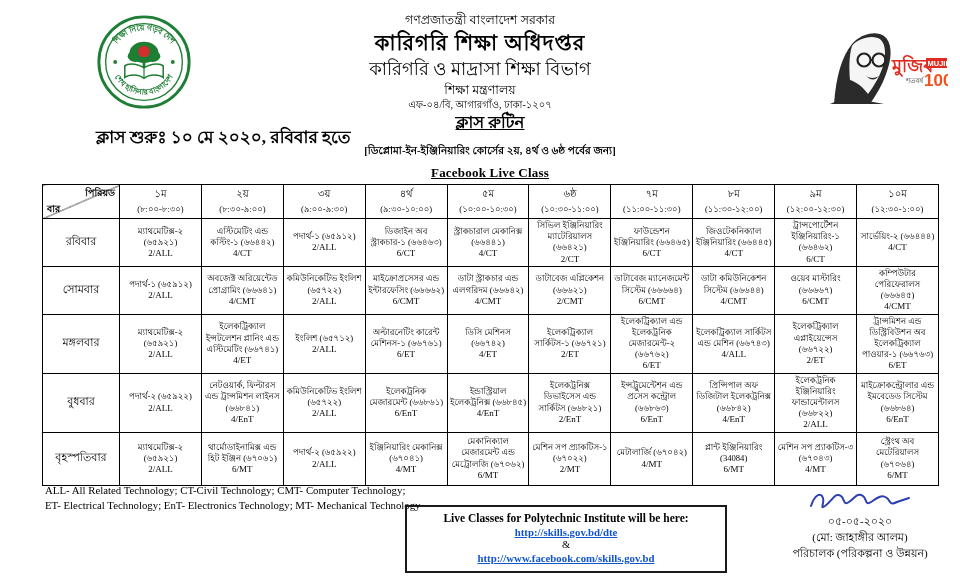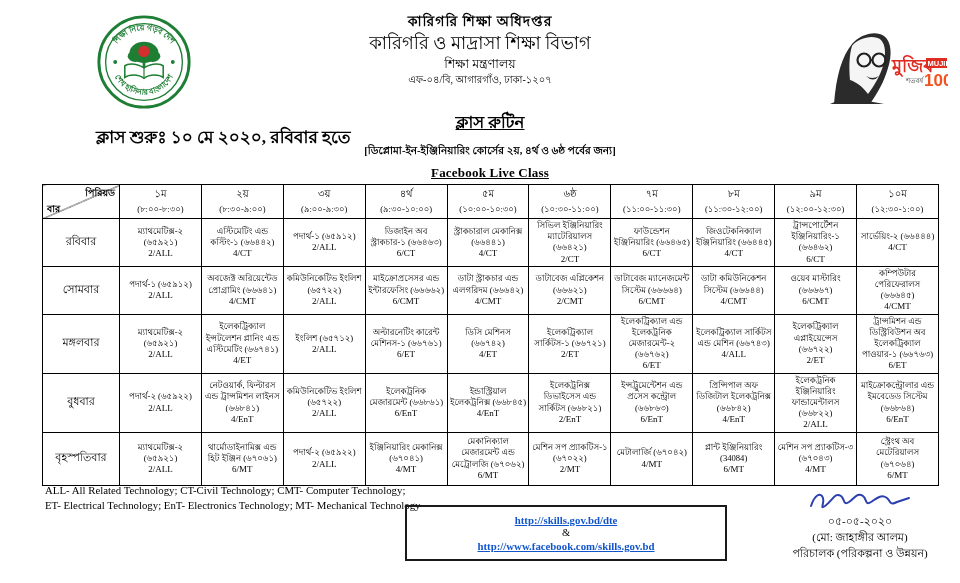--- a/index.html
+++ b/index.html
@@ -4,21 +4,21 @@
 <style>
   * { margin:0; padding:0; box-sizing:border-box; }
   html,body { width:960px; height:583px; background:#fff; overflow:hidden; }
   body { font-family:"Liberation Serif", serif; color:#000; position:relative; }
 
   .page { position:absolute; inset:0; width:960px; height:583px; background:#fff; }
 
   
   .letterhead { position:absolute; top:12px; left:0; right:0; text-align:center; line-height:1.32; }
   .lh-line1 { font-size:12.5px; }
-  .lh-line2 { font-size:14px; font-weight:bold; letter-spacing:1px; margin-top:1px; }
+  .lh-line2 { font-size:21px; font-weight:bold; letter-spacing:1px; margin-top:1px; }
   .lh-line3 { font-size:18px; margin-top:1px; }
   .lh-line4 { font-size:12.5px; }
   .lh-line5 { font-size:10px; }
 
   
   .dte-logo { position:absolute; left:96px; top:14px; width:96px; height:96px; }
   .mujib-logo { position:absolute; left:826px; top:26px; width:122px; height:80px; }
 
   
   .start-note { position:absolute; left:96px; top:124px; width:260px; font-size:17px; font-weight:bold; }
@@ -99,20 +99,21 @@
       <path d="M4 78 Q20 70 34 74 Q48 76 58 78 Z" fill="#2b2b2b"></path>
       <text x="66" y="46" font-size="18" font-weight="bold" fill="#e02b20" font-family="'Liberation Serif',serif">মুজিব</text>
       <rect x="100" y="32" width="21" height="10" fill="#e02b20"></rect>
       <text x="101.5" y="40" font-size="7.5" font-weight="bold" fill="#fff" font-family="'Liberation Sans',sans-serif">MUJIB</text>
       <text x="80" y="57" font-size="7" fill="#333" font-family="'Liberation Serif',serif">শতবর্ষ</text>
       <text x="98" y="60" font-size="17" font-weight="bold" fill="#f4511e" font-family="'Liberation Sans',sans-serif">100</text>
     </svg>
   </div>
 
   <div class="letterhead">
+    <div class="lh-line1">গণপ্রজাতন্ত্রী বাংলাদেশ সরকার</div>
     <div class="lh-line2">কারিগরি শিক্ষা অধিদপ্তর</div>
     <div class="lh-line3">কারিগরি ও মাদ্রাসা শিক্ষা বিভাগ</div>
     <div class="lh-line4">শিক্ষা মন্ত্রণালয়</div>
     <div class="lh-line5">এফ-০৪/বি, আগারগাঁও, ঢাকা-১২০৭</div>
   </div>
 
   <div class="start-note">ক্লাস শুরুঃ ১০ মে ২০২০, রবিবার হতে</div>
   <div class="title-block">
     <div class="routine-title">ক্লাস রুটিন</div>
     <div class="routine-sub">[ডিপ্লোমা-ইন-ইঞ্জিনিয়ারিং কোর্সের ২য়, ৪র্থ ও ৬ষ্ঠ পর্বের জন্য]</div>
@@ -399,20 +400,21 @@
         </tr>
       </tbody>
   </table>
 
   <div class="legend">
     <div>ALL- All Related Technology; CT-Civil Technology; CMT- Computer Technology;</div>
     <div>ET- Electrical Technology; EnT- Electronics Technology; MT- Mechanical Technology</div>
   </div>
 
   <div class="live-box">
+    <div class="lb-title">Live Classes for Polytechnic Institute will be here:</div>
     <a href="#" class="lb-link1" style="color: rgb(17, 85, 204);">http://skills.gov.bd/dte</a>
     <div class="amp">&amp;</div>
     <a href="#" class="lb-link2" style="color: rgb(17, 85, 204);">http://www.facebook.com/skills.gov.bd</a>
   </div>
 
   <div class="sign-block">
     <svg width="110" height="28" viewBox="0 0 110 28">
       <path d="M6 20 C10 8 16 6 18 12 C20 18 14 24 20 20 C28 14 30 6 36 10 C40 13 38 20 44 16 C50 12 52 6 58 10 C62 13 60 20 66 16 C72 12 76 8 82 12 C86 15 84 20 92 16 L104 12" fill="none" stroke="#2b3fae" stroke-width="2" stroke-linecap="round"></path>
     </svg>
     <div class="sign-date">০৫-০৫-২০২০</div>

